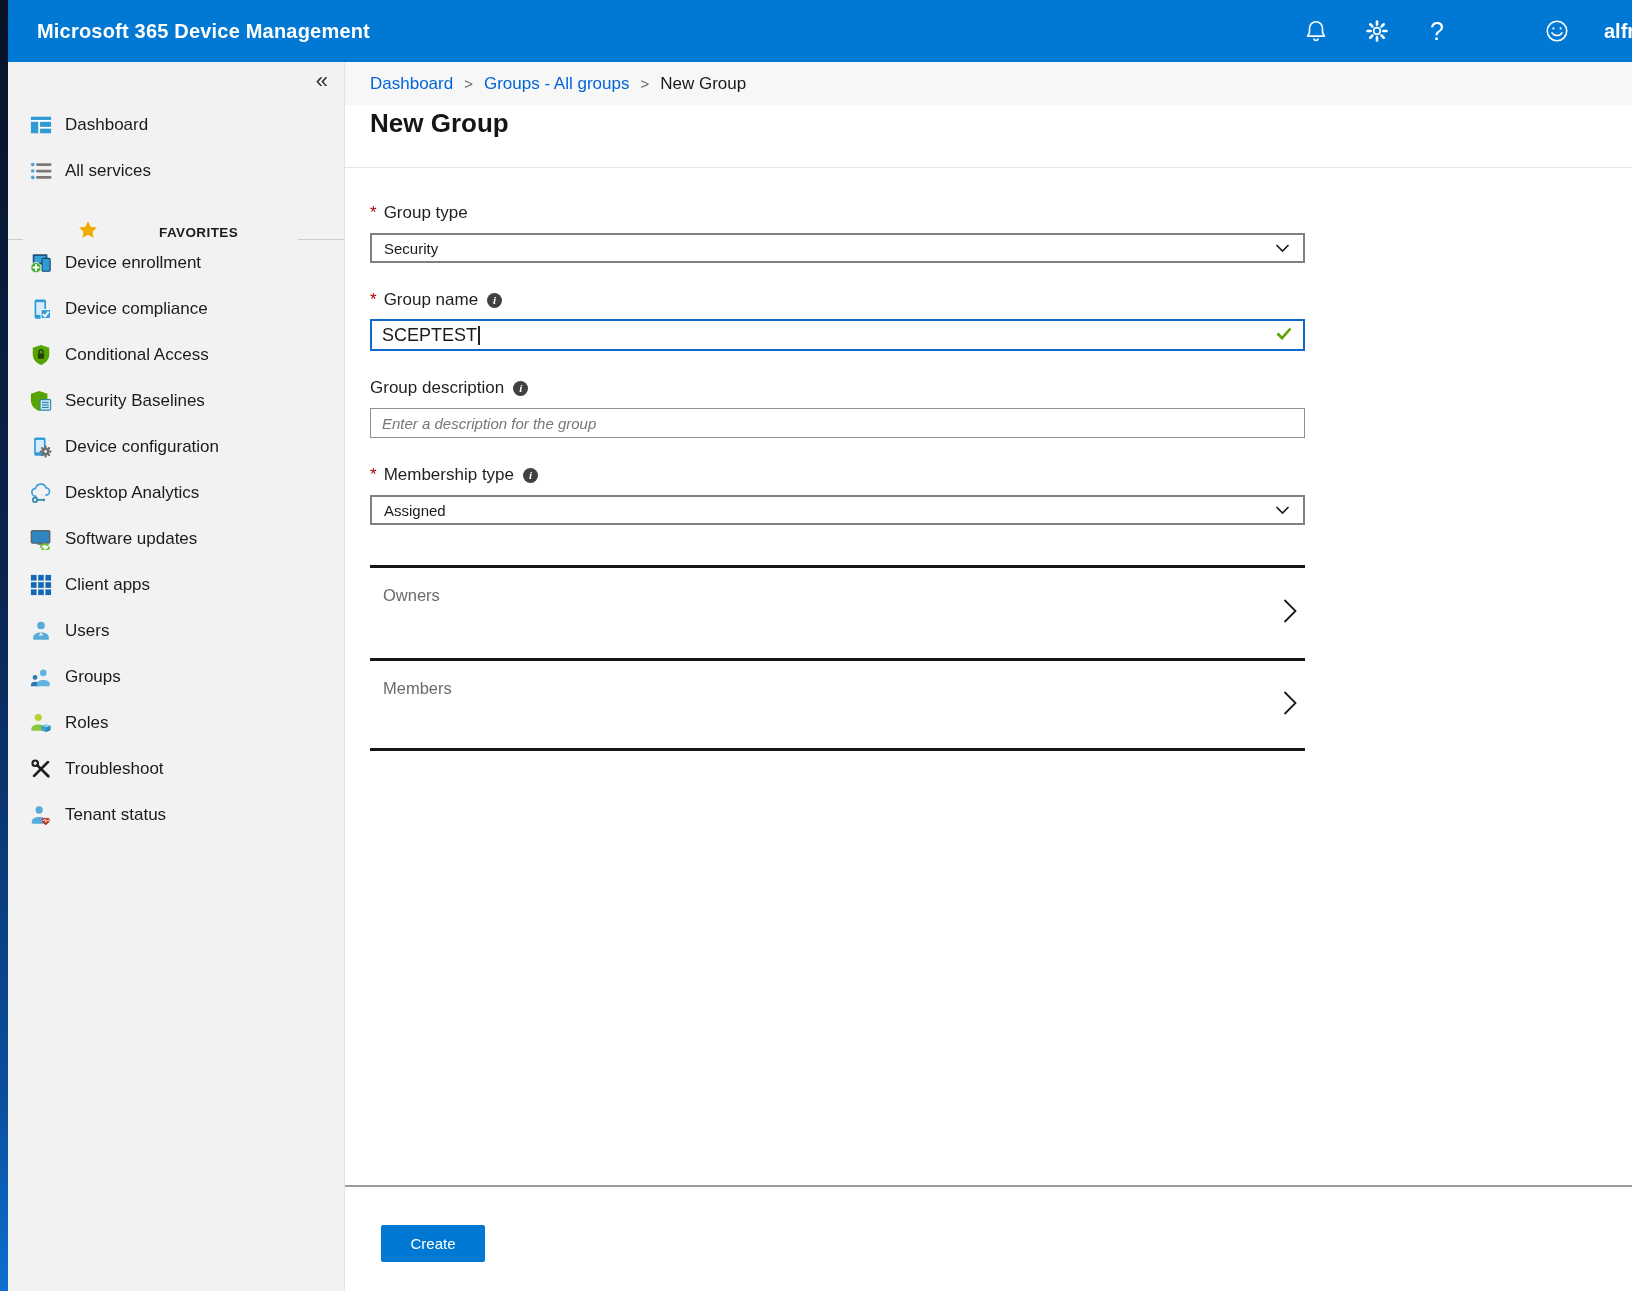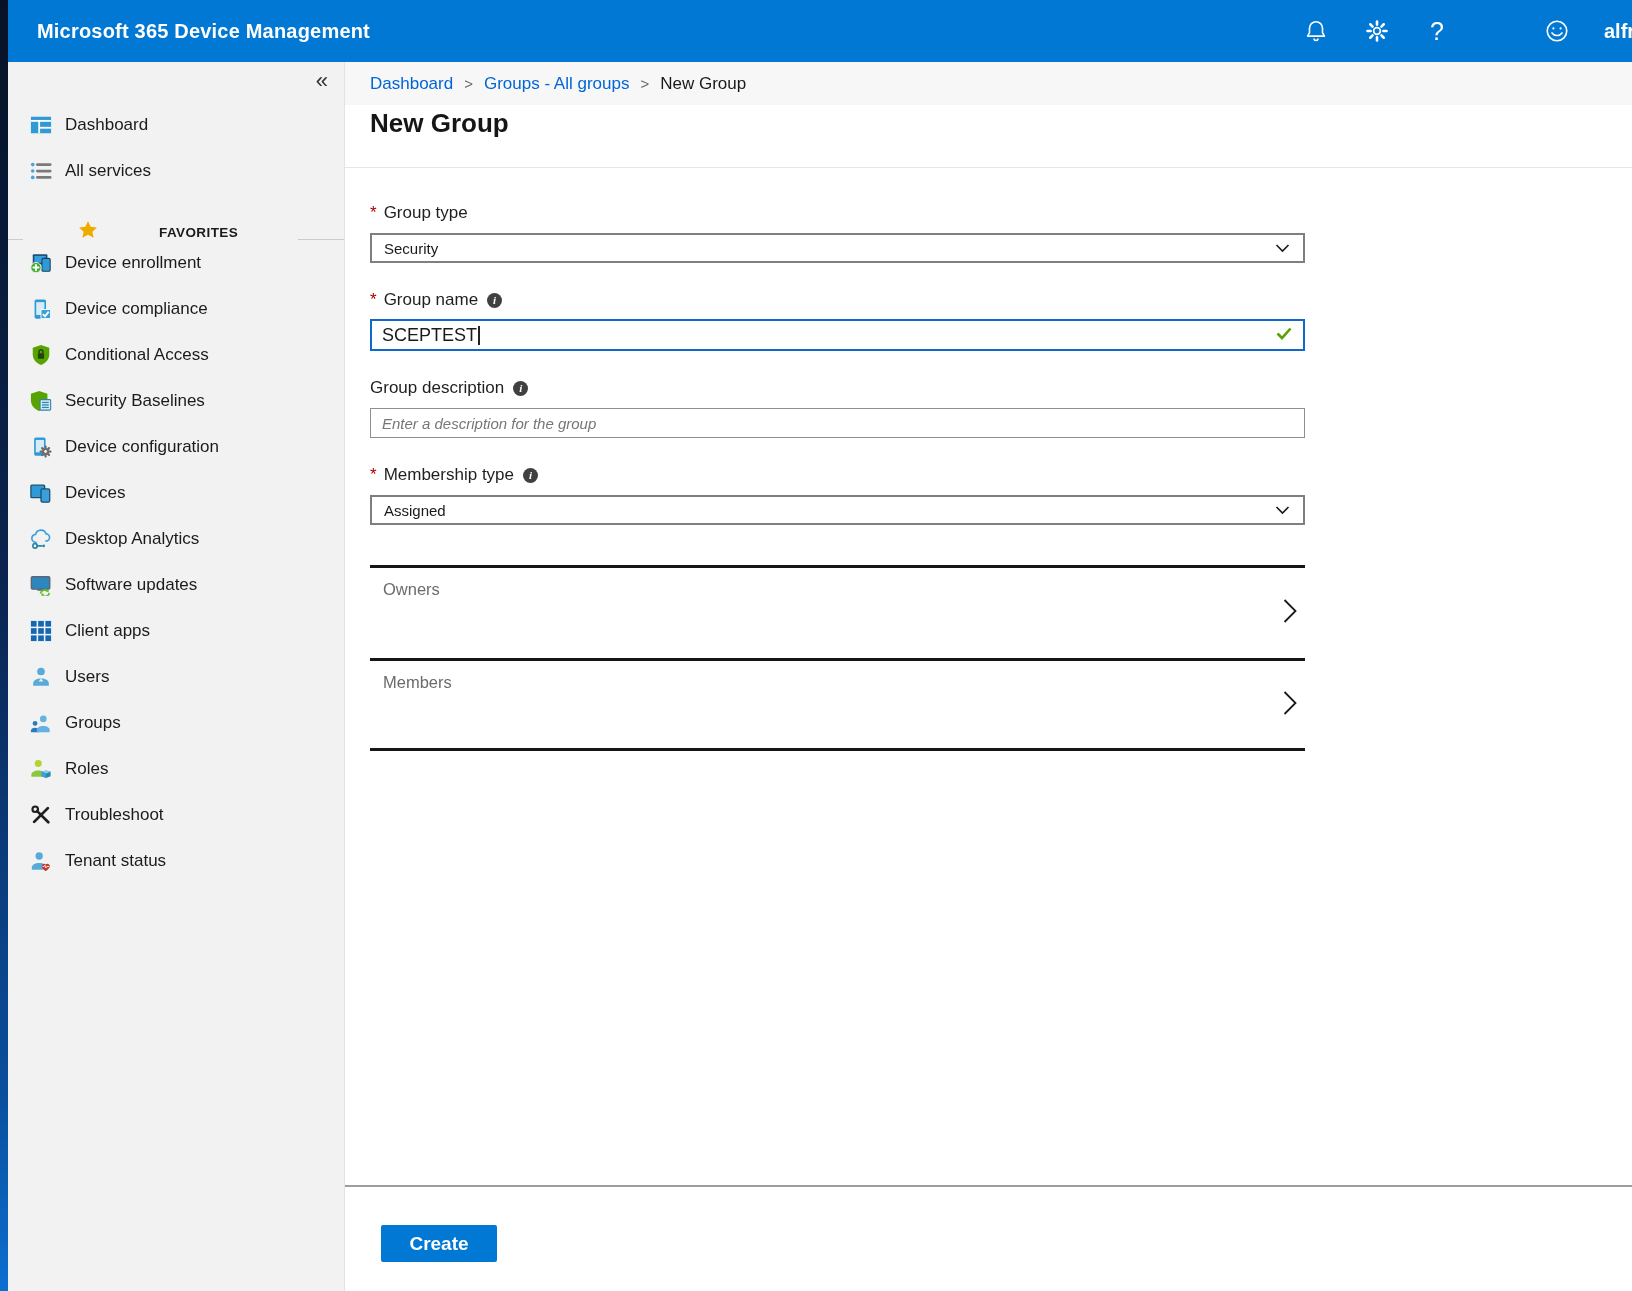--- a/index.html
+++ b/index.html
@@ -68,27 +68,27 @@
   .valid-check { position:absolute; right:11px; top:50%; transform:translateY(-50%); }
 
   .desc-input { margin-top:9px; height:30px; width:100%; border:1px solid #8f8f8f; background:#fff;
     padding:0 11px; font-size:15px; font-family:"Liberation Sans",sans-serif; color:#c2410c; outline:none; }
   .desc-input::placeholder { font-style:italic; color:#767676; opacity:1; }
 
   .spacer26 { height:26px; } .spacer40 { height:40px; }
 
   .pick-row { position:relative; height:93px; border-top:3px solid #161616; cursor:pointer; }
   .pick-row.last { border-bottom:3px solid #161616; }
-  .pick-label { position:absolute; left:13px; top:12px; font-size:16.5px; color:#6b6b6b; }
+  .pick-label { position:absolute; left:13px; top:18px; font-size:16.5px; color:#6b6b6b; }
   .pick-chev { position:absolute; right:6px; top:50%; transform:translateY(-50%); }
 
   .bottom-divider { position:absolute; left:0; right:0; top:1123px; height:2px; background:#9d9d9d; }
-  .create-btn { position:absolute; left:36px; top:1163px; width:116px; height:37px;
+  .create-btn { position:absolute; left:36px; top:1163px; width:104px; height:37px;
     background:#0078d4; color:#fff; border:none; border-radius:2px;
-    font-size:19px; font-weight:bold; font-family:"Liberation Sans",sans-serif; cursor:pointer; }
+    font-size:15px; font-weight:normal; font-family:"Liberation Sans",sans-serif; cursor:pointer; }
 </style>
 </head>
 <body>
 
 <div class="left-strip"></div>
 
 <div class="topbar">
   <div class="topbar-title">Microsoft 365 Device Management</div>
 
   <div class="tb-icon" style="left:1295px">
@@ -239,29 +239,20 @@
                 <line x1="13.2" y1="20.8" x2="20.8" y2="13.2"></line>
             </g>
             <circle cx="17" cy="17" r="3.6" fill="#6d6d6d"></circle>
             <circle cx="17" cy="17" r="1.6" fill="#f2f2f2"></circle>
           </g>
         </svg>
       </span>
       <span class="nav-label">Device configuration</span>
     </div>
 
-    <div class="nav-item">
-      <span class="nav-icon">
-        <svg viewBox="0 0 24 24">
-          <rect x="1" y="3.5" width="15" height="13.5" rx="1" fill="#2e9bd6" stroke="#1b4f72" stroke-width="1.4"></rect>
-          <rect x="12" y="7.5" width="9.5" height="14.5" rx="1.6" fill="#3aa0dc" stroke="#1b4f72" stroke-width="1.4"></rect>
-        </svg>
-      </span>
-      <span class="nav-label">Devices</span>
-    </div>
 
     <div class="nav-item">
       <span class="nav-icon">
         <svg viewBox="0 0 24 24">
           <path d="M6.5 15.5a4.3 4.3 0 0 1-.4-8.6A6 6 0 0 1 17.6 6.4a3.9 3.9 0 0 1-.3 7.8" fill="none" stroke="#3aa0dc" stroke-width="1.8" stroke-linecap="round"></path>
           <circle cx="5.5" cy="19.5" r="2.4" fill="none" stroke="#2e86ab" stroke-width="1.8"></circle>
           <line x1="7.5" y1="19.5" x2="13" y2="19.5" stroke="#2e86ab" stroke-width="2" stroke-linecap="round"></line>
           <circle cx="15" cy="19.5" r="1.4" fill="#2e86ab"></circle>
         </svg>
       </span>

